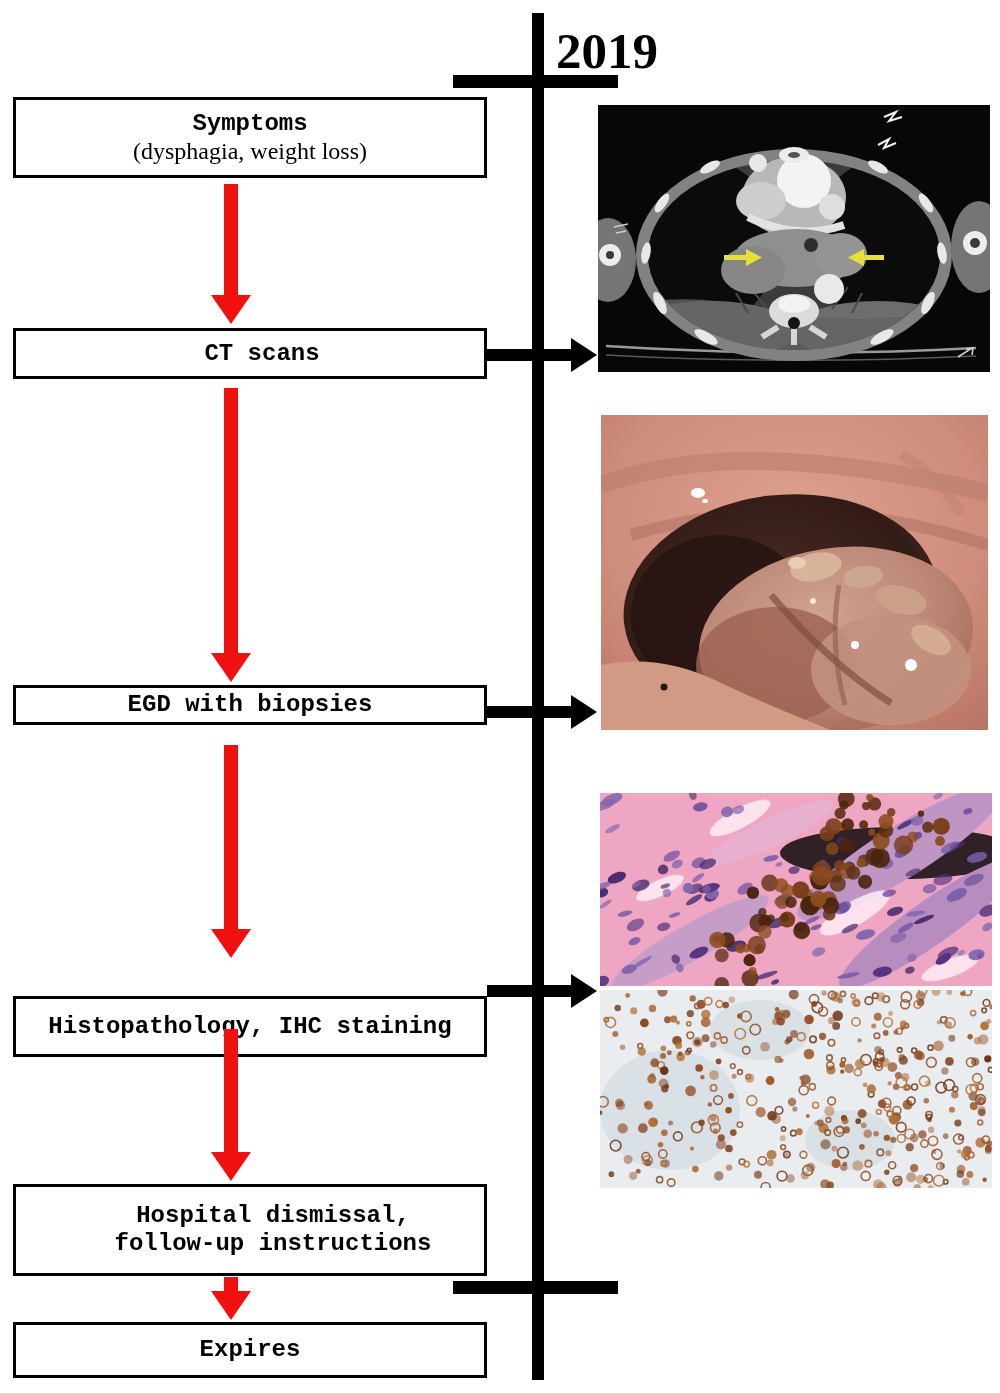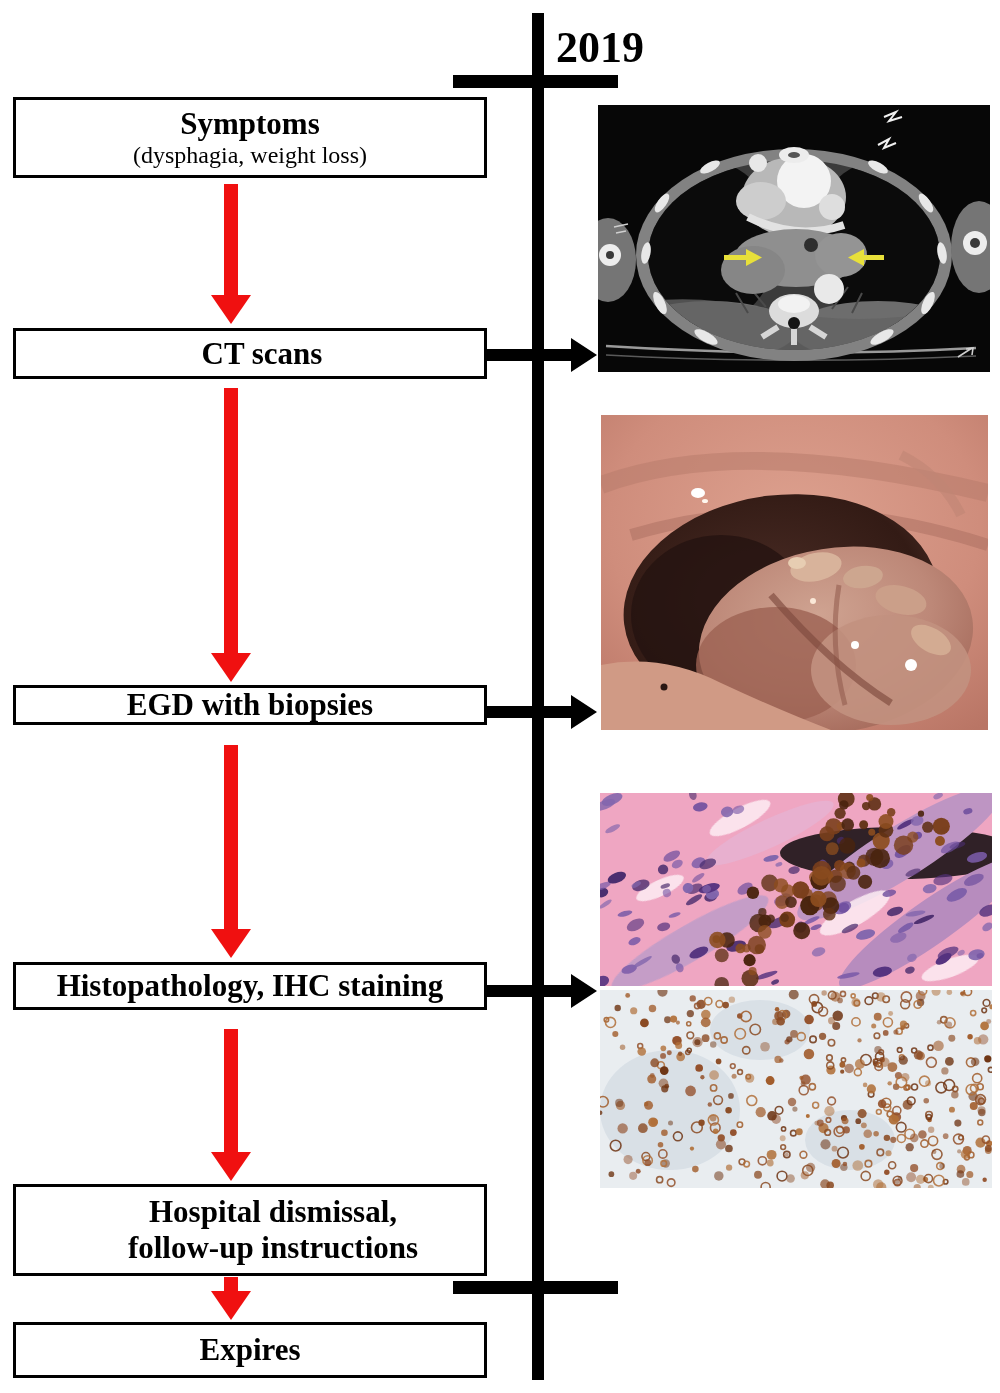--- a/index.html
+++ b/index.html
@@ -3,29 +3,29 @@
 <meta charset="utf-8">
 <style>
   html,body{margin:0;padding:0;background:#ffffff;}
   .canvas{position:relative;width:1000px;height:1393px;background:#fff;
           font-family:"Liberation Serif","DejaVu Serif",serif;overflow:hidden;}
 
   
   .stepbox{position:absolute;left:13px;width:474px;box-sizing:border-box;
            border:3px solid #000;background:#fff;display:flex;flex-direction:column;
            justify-content:center;align-items:center;text-align:center;}
-  .step-title{font-weight:bold;font-size:31px;line-height:1.16;color:#000;white-space:nowrap;}
+  .step-title{font-weight:bold;font-size:24px;line-height:1.16;color:#000;white-space:nowrap;font-family:Liberation Mono, monospace;}
   .step-sub{font-weight:normal;font-size:24px;line-height:1.16;color:#000;white-space:nowrap;}
 
   
   .vline{position:absolute;left:532px;top:13px;width:12px;height:1367px;background:var(--ink);}
   .tick{position:absolute;left:453px;width:165px;height:13px;background:var(--ink);}
   .tick-top{top:75px;}
   .tick-bottom{top:1281px;}
-  .year{position:absolute;left:556px;font-weight:bold;font-size:44px;color:#000;white-space:nowrap;}
+  .year{position:absolute;left:556px;font-weight:bold;font-size:51px;color:#000;white-space:nowrap;}
   .year-start{top:22px;}
   .year-end{top:1232px;}
 
   
   .red-arrow{position:absolute;width:40px;}
   .red-arrow .shaft{position:absolute;left:50%;transform:translateX(-50%);top:0;width:14px;background:var(--red);}
   .red-arrow .head{position:absolute;left:50%;transform:translateX(-50%);bottom:0;width:0;height:0;
                    border-left:20px solid transparent;border-right:20px solid transparent;
                    border-top:29px solid var(--red);}
 
@@ -56,21 +56,21 @@
   </div>
 
   <div class="stepbox" style="top:328px;height:51px;padding-left:24px;">
     <div class="step-title">CT scans</div>
   </div>
 
   <div class="stepbox" style="top:685px;height:40px;">
     <div class="step-title">EGD with biopsies</div>
   </div>
 
-  <div class="stepbox" style="top:962px;height:48px;">
+  <div class="stepbox" style="top:996px;height:61px;">
     <div class="step-title">Histopathology, IHC staining</div>
   </div>
 
   <div class="stepbox" style="top:1184px;height:92px;padding-left:46px;">
     <div class="step-title">Hospital dismissal,</div>
     <div class="step-title">follow-up instructions</div>
   </div>
 
   <div class="stepbox" style="top:1322px;height:56px;">
     <div class="step-title">Expires</div>

